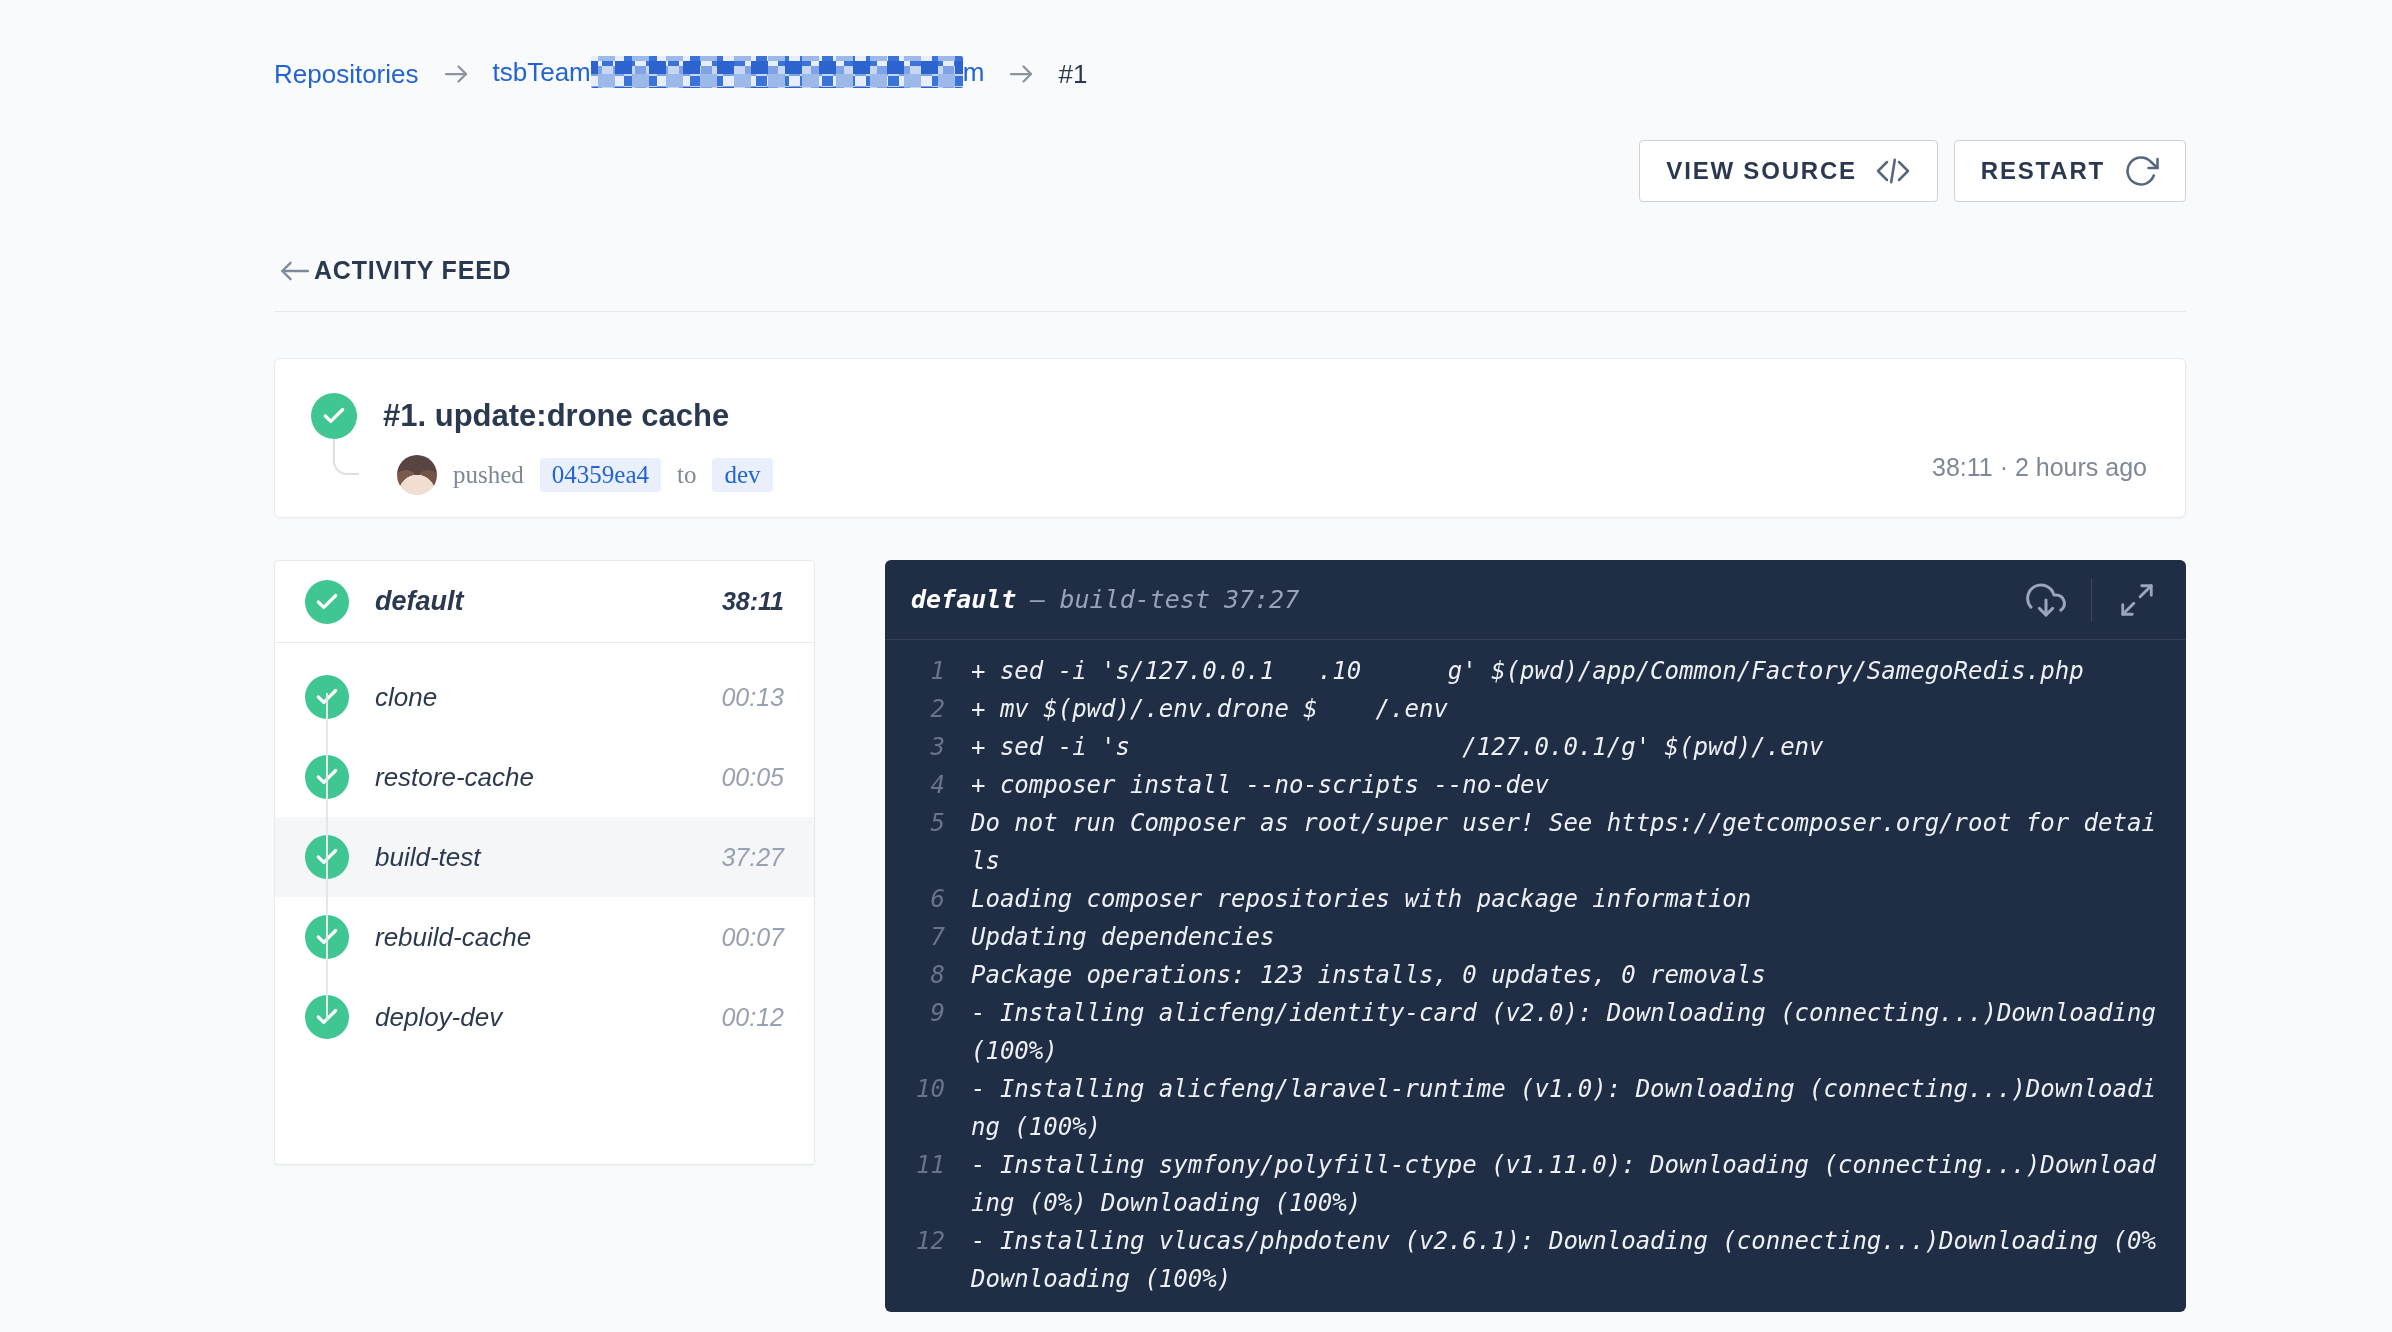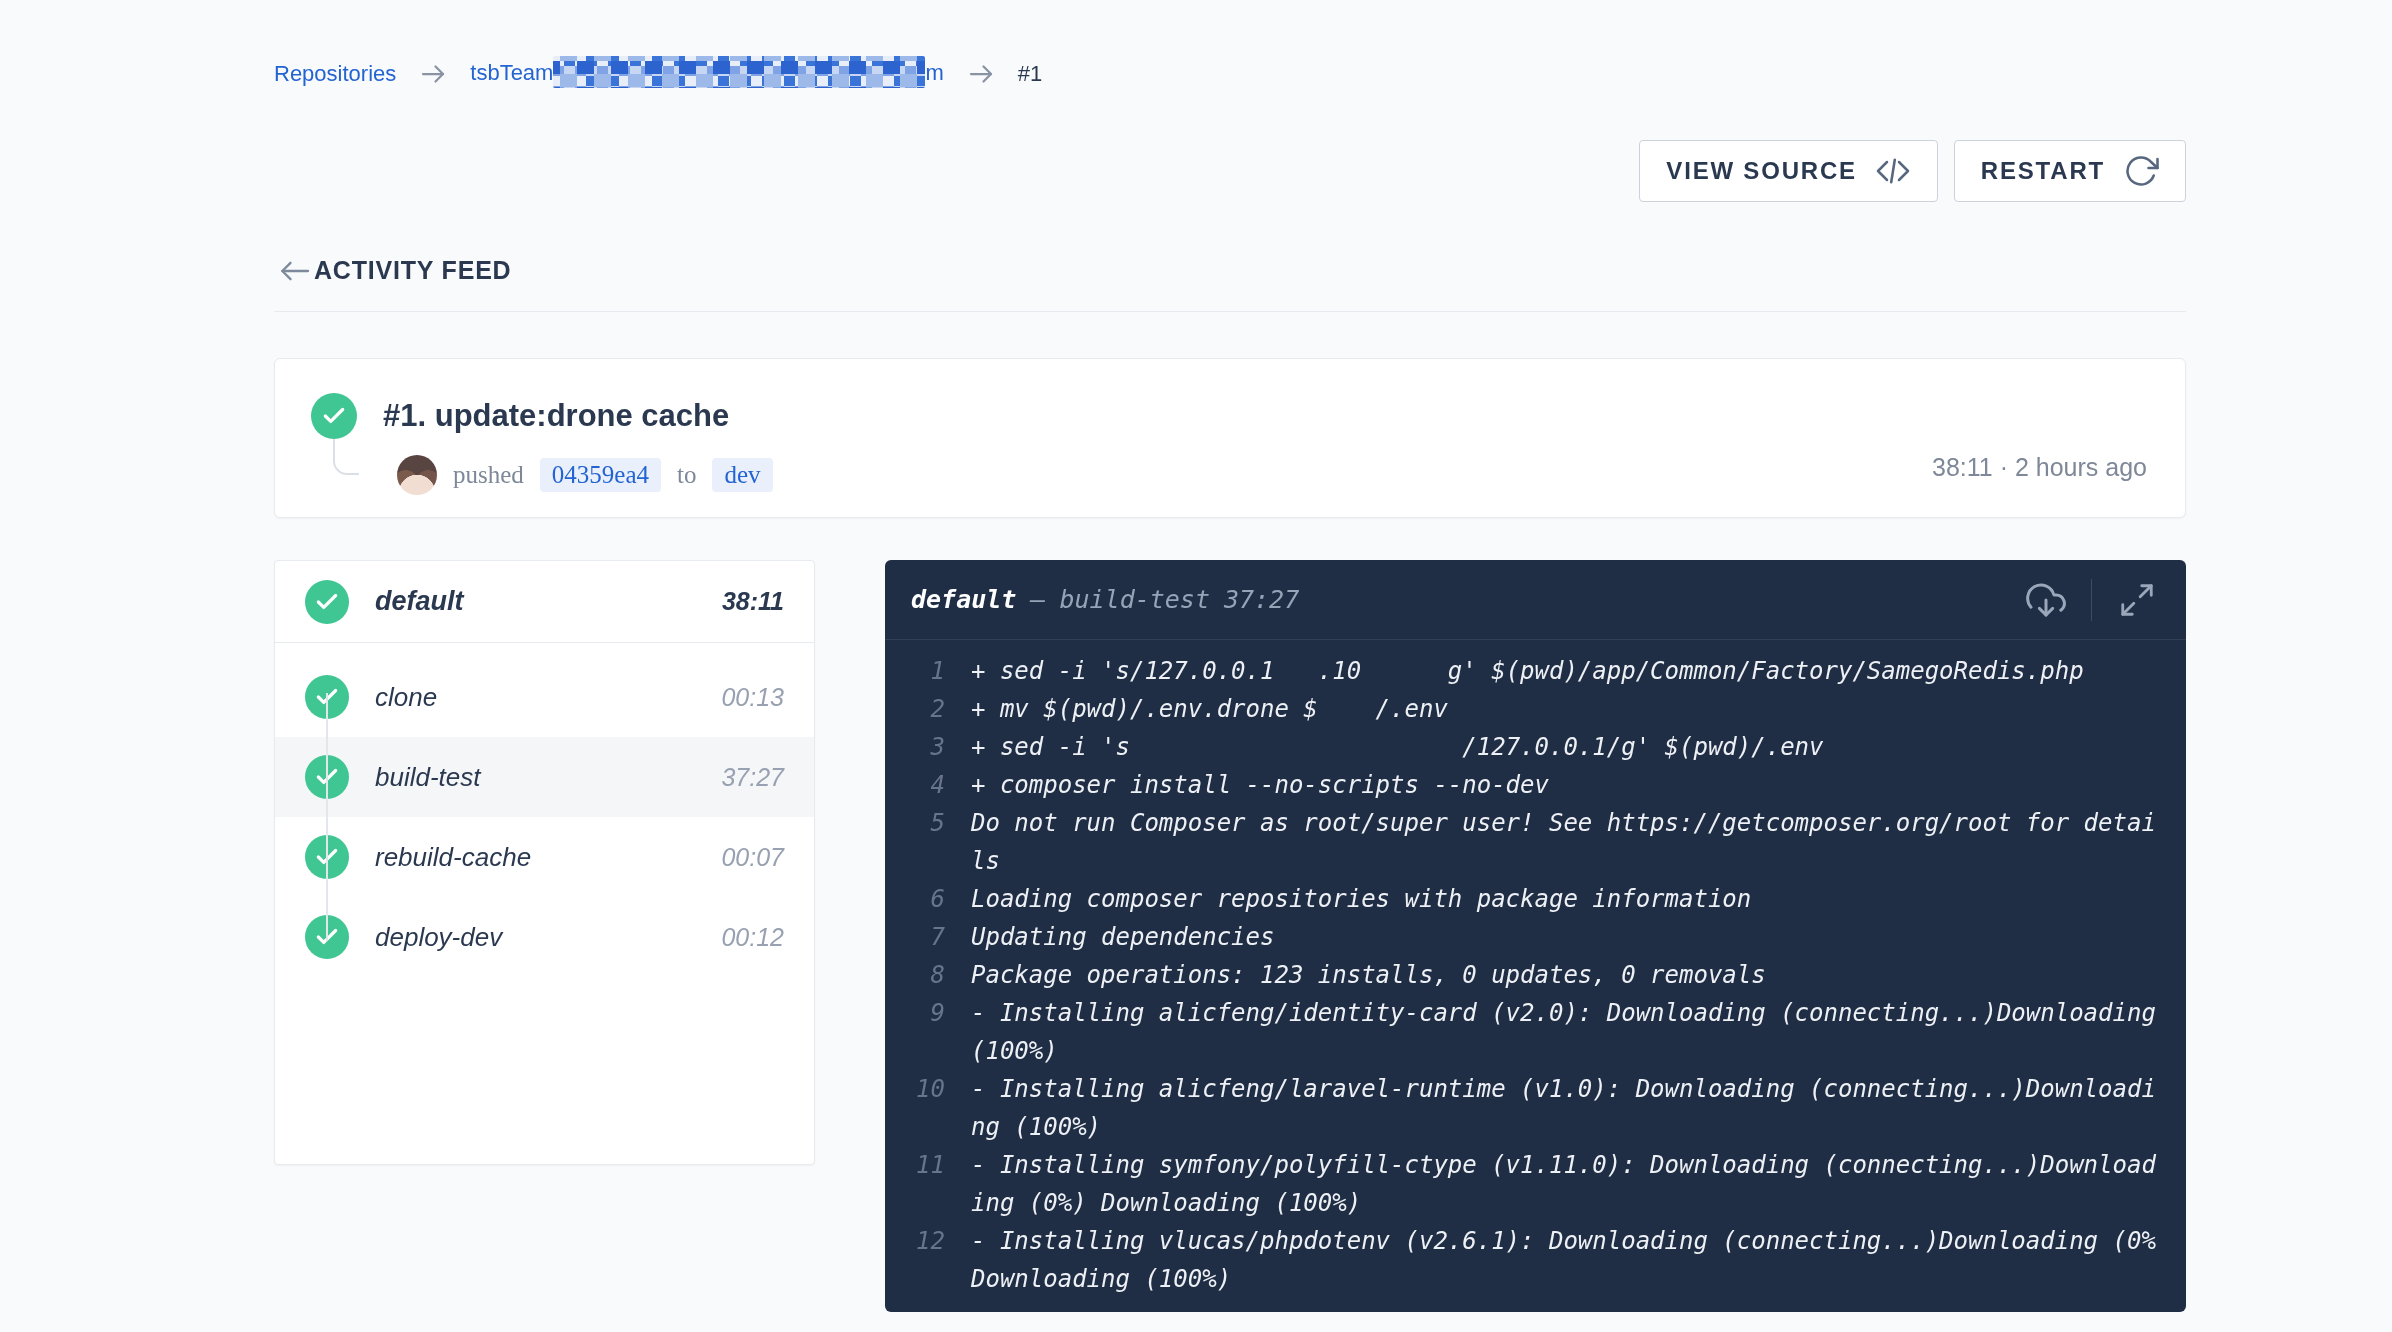--- a/index.html
+++ b/index.html
@@ -5,21 +5,21 @@
   * { margin:0; padding:0; box-sizing:border-box; }
   html,body { width:2392px; height:1332px; overflow:hidden; }
   body {
     background:var(--page-bg,#f9fafb);
     font-family:"Liberation Sans", sans-serif;
     color:var(--text-dark,#2b3950);
   }
   .content { padding:0 206px 0 274px; }
 
   
-  .breadcrumb { padding-top:56px; display:flex; align-items:center; gap:22px; font-size:22px; }
+  .breadcrumb { padding-top:56px; display:flex; align-items:center; gap:22px; font-size:26px; }
   .crumb-link { color:var(--accent,#2364d2); text-decoration:none; cursor:pointer; }
   .crumb-current { color:var(--text-dark,#2b3950); }
   .crumb-arrow { display:flex; align-items:center; color:#8a93a3; }
 
   
   .mosaic { display:inline-block; image-rendering:pixelated; border-radius:2px; vertical-align:middle; }
   .mosaic-blue {
     width:372px; height:32px; margin-bottom:4px;
     background:
       conic-gradient(at 50% 50%, #2c63cf 25%, transparent 0 50%, #9db9ea 0 75%, transparent 0) 7px 5px/34px 26px,
@@ -213,20 +213,29 @@
 
       <div class="step-row">
     <span class="check-circle">
       <svg viewBox="0 0 24 24" fill="none" stroke="currentColor" stroke-width="3" stroke-linecap="round" stroke-linejoin="round">
                 <polyline points="20 6 9 17 4 12"></polyline>
               </svg>
     </span>
     <span class="step-label">clone</span>
     <span class="step-time">00:13</span>
   </div>
+          <div class="step-row">
+    <span class="check-circle">
+      <svg viewBox="0 0 24 24" fill="none" stroke="currentColor" stroke-width="3" stroke-linecap="round" stroke-linejoin="round">
+                <polyline points="20 6 9 17 4 12"></polyline>
+              </svg>
+    </span>
+    <span class="step-label">restore-cache</span>
+    <span class="step-time">00:05</span>
+  </div>
           <div class="step-row selected">
     <span class="check-circle">
       <svg viewBox="0 0 24 24" fill="none" stroke="currentColor" stroke-width="3" stroke-linecap="round" stroke-linejoin="round">
                 <polyline points="20 6 9 17 4 12"></polyline>
               </svg>
     </span>
     <span class="step-label">build-test</span>
     <span class="step-time">37:27</span>
   </div>
           <div class="step-row">

